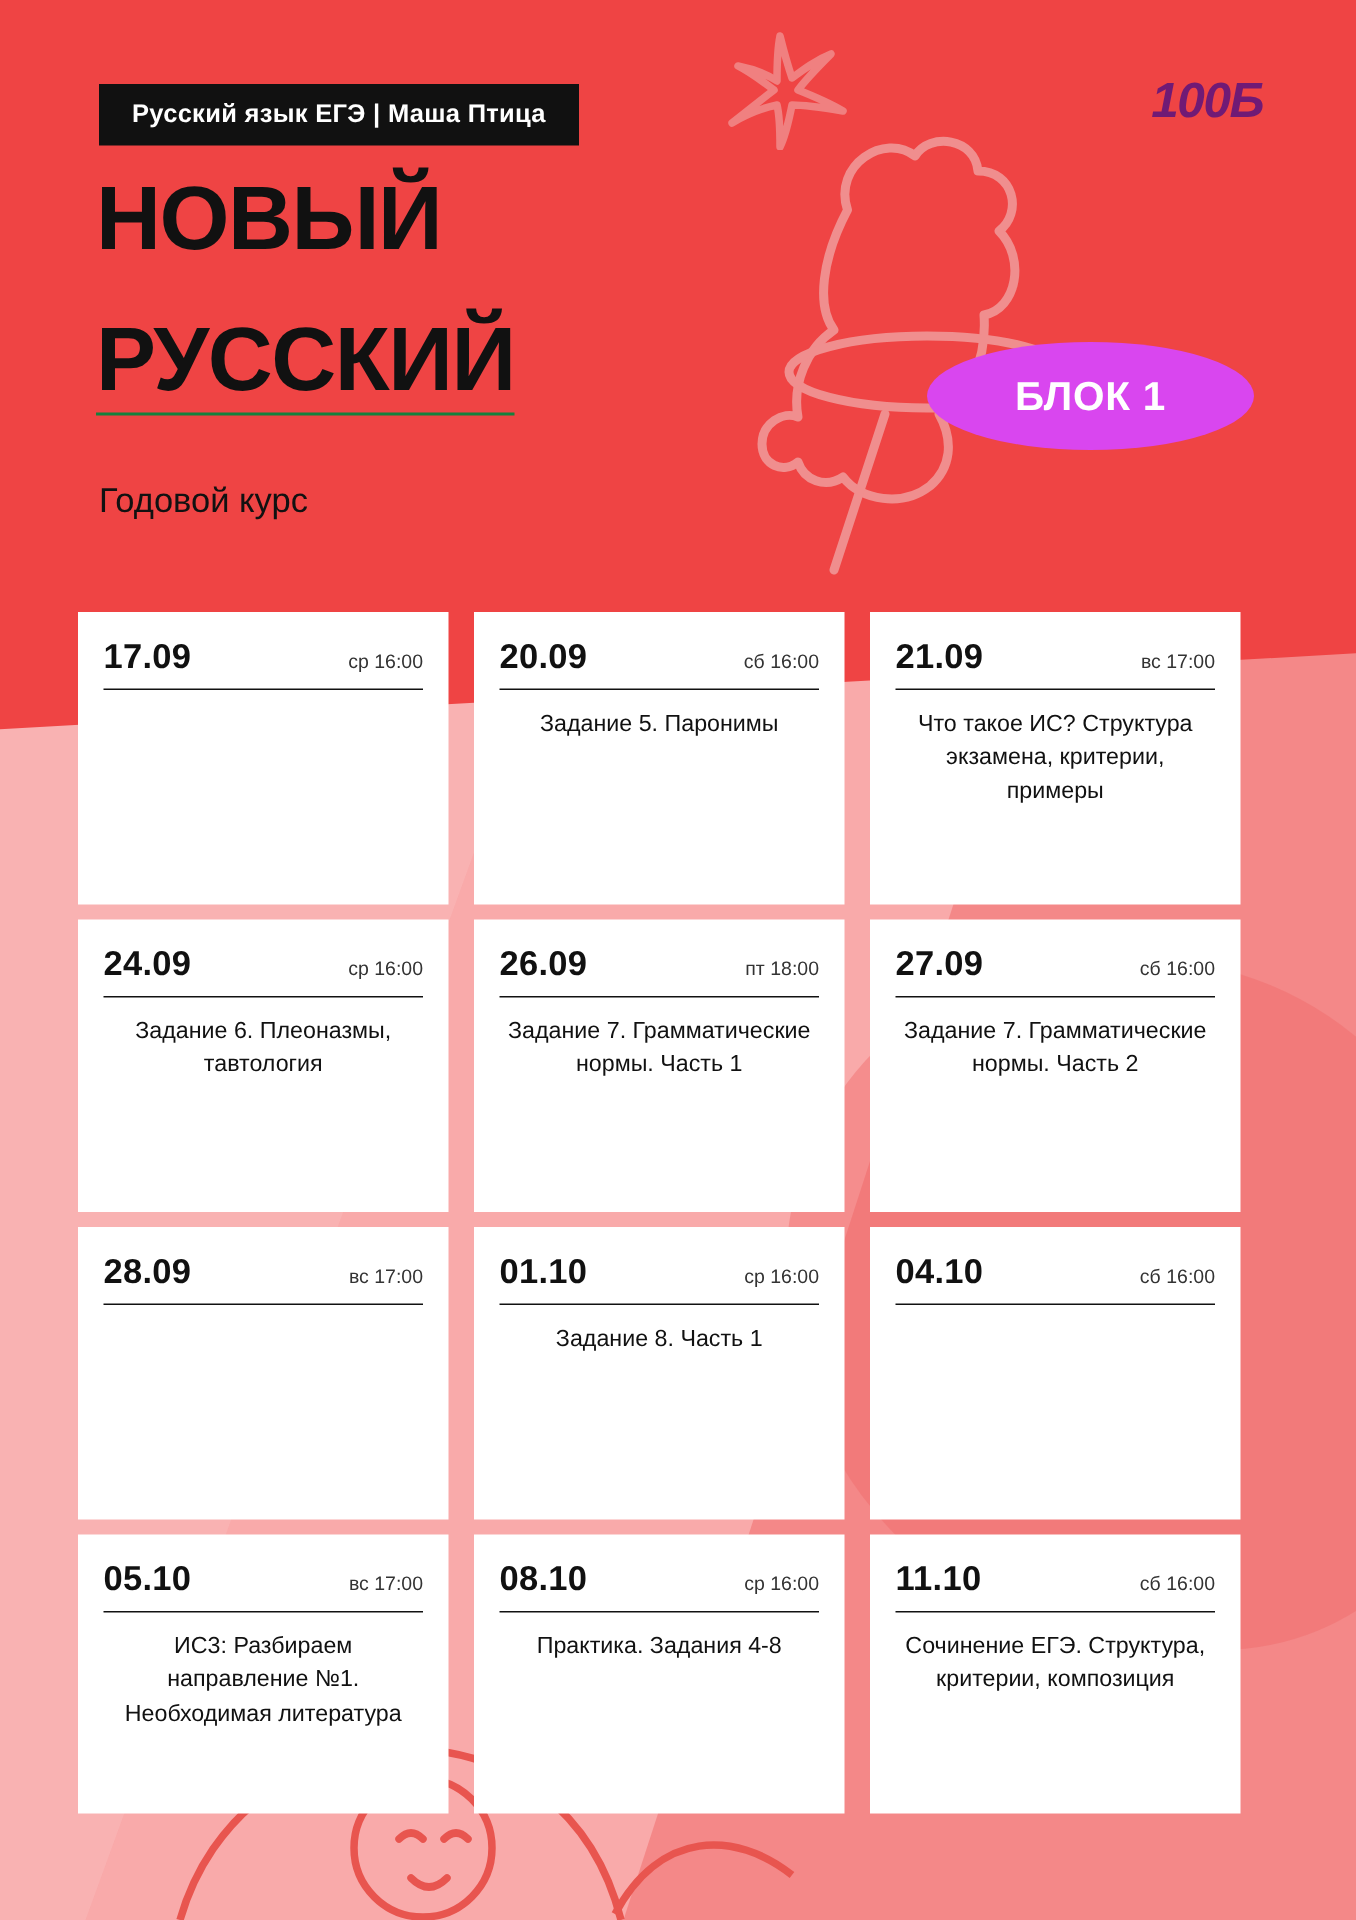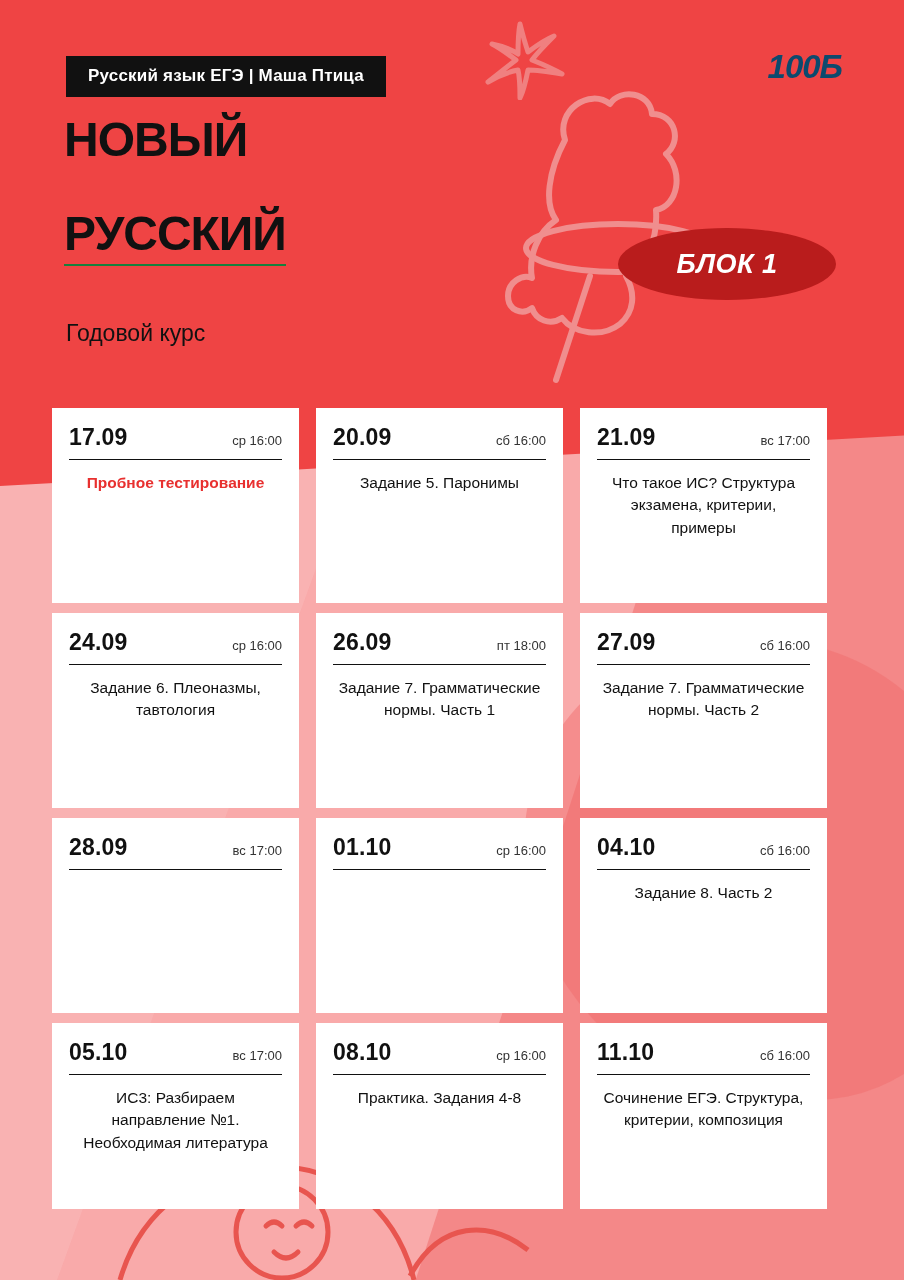--- a/index.html
+++ b/index.html
@@ -64,42 +64,42 @@
   .header { position: relative; z-index: 5; }
   .brand-tag {
     position: absolute; left: 66px; top: 56px;
     background: #111; color: #fff;
     font-size: 17px; font-weight: bold;
     padding: 10px 22px 11px 22px;
     letter-spacing: .2px;
   }
   .score {
     position: absolute; right: 62px; top: 48px;
-    color: #0c4a6e; font-size: 33px; font-weight: bold;
+    color: #701a75; font-size: 33px; font-weight: bold;
     font-style: italic; letter-spacing: -1px;
   }
   .title1, .title2 {
     position: absolute; left: 64px;
     color: #111; font-weight: bold;
-    font-size: 48px; line-height: .92;
+    font-size: 60px; line-height: .92;
     letter-spacing: -1px;
   }
   .title1 { top: 118px; }
   .title2 { top: 212px; padding-bottom: 8px; border-bottom: 2px solid #15803d; }
   .subtitle {
     position: absolute; left: 66px; top: 320px;
     color: #111; font-size: 23px;
   }
   .block-badge {
     position: absolute; right: 68px; top: 228px;
     width: 218px; height: 72px;
-    background: #b91c1c; color: #fff;
+    background: #d946ef; color: #fff;
     border-radius: 50%;
     display: flex; align-items: center; justify-content: center;
-    font-size: 27px; font-weight: bold; font-style: italic;
+    font-size: 27px; font-weight: bold; 
     letter-spacing: .5px;
   }
 
   
   .grid {
     position: absolute;
     left: 52px; top: 408px;
     width: 776px;
     display: grid;
     grid-template-columns: repeat(3, 247px);
@@ -164,21 +164,20 @@
     <div class="block-badge">БЛОК 1</div>
   </div>
 
   <div class="grid">
 
     <div class="card">
       <div class="card-head">
         <span class="card-date">17.09</span>
         <span class="card-time">ср 16:00</span>
       </div>
-      <div class="card-body card-note">Пробное тестирование</div>
     </div>
 
     <div class="card">
       <div class="card-head">
         <span class="card-date">20.09</span>
         <span class="card-time">сб 16:00</span>
       </div>
       <div class="card-body">Задание 5. Паронимы</div>
     </div>
 
@@ -219,28 +218,28 @@
         <span class="card-date">28.09</span>
         <span class="card-time">вс 17:00</span>
       </div>
     </div>
 
     <div class="card">
       <div class="card-head">
         <span class="card-date">01.10</span>
         <span class="card-time">ср 16:00</span>
       </div>
+      <div class="card-body">Задание 8. Часть 1</div>
     </div>
 
     <div class="card">
       <div class="card-head">
         <span class="card-date">04.10</span>
         <span class="card-time">сб 16:00</span>
       </div>
-      <div class="card-body">Задание 8. Часть 2</div>
     </div>
 
     <div class="card short">
       <div class="card-head">
         <span class="card-date">05.10</span>
         <span class="card-time">вс 17:00</span>
       </div>
       <div class="card-body">ИС3: Разбираем направление №1. Необходимая литература</div>
     </div>
 

